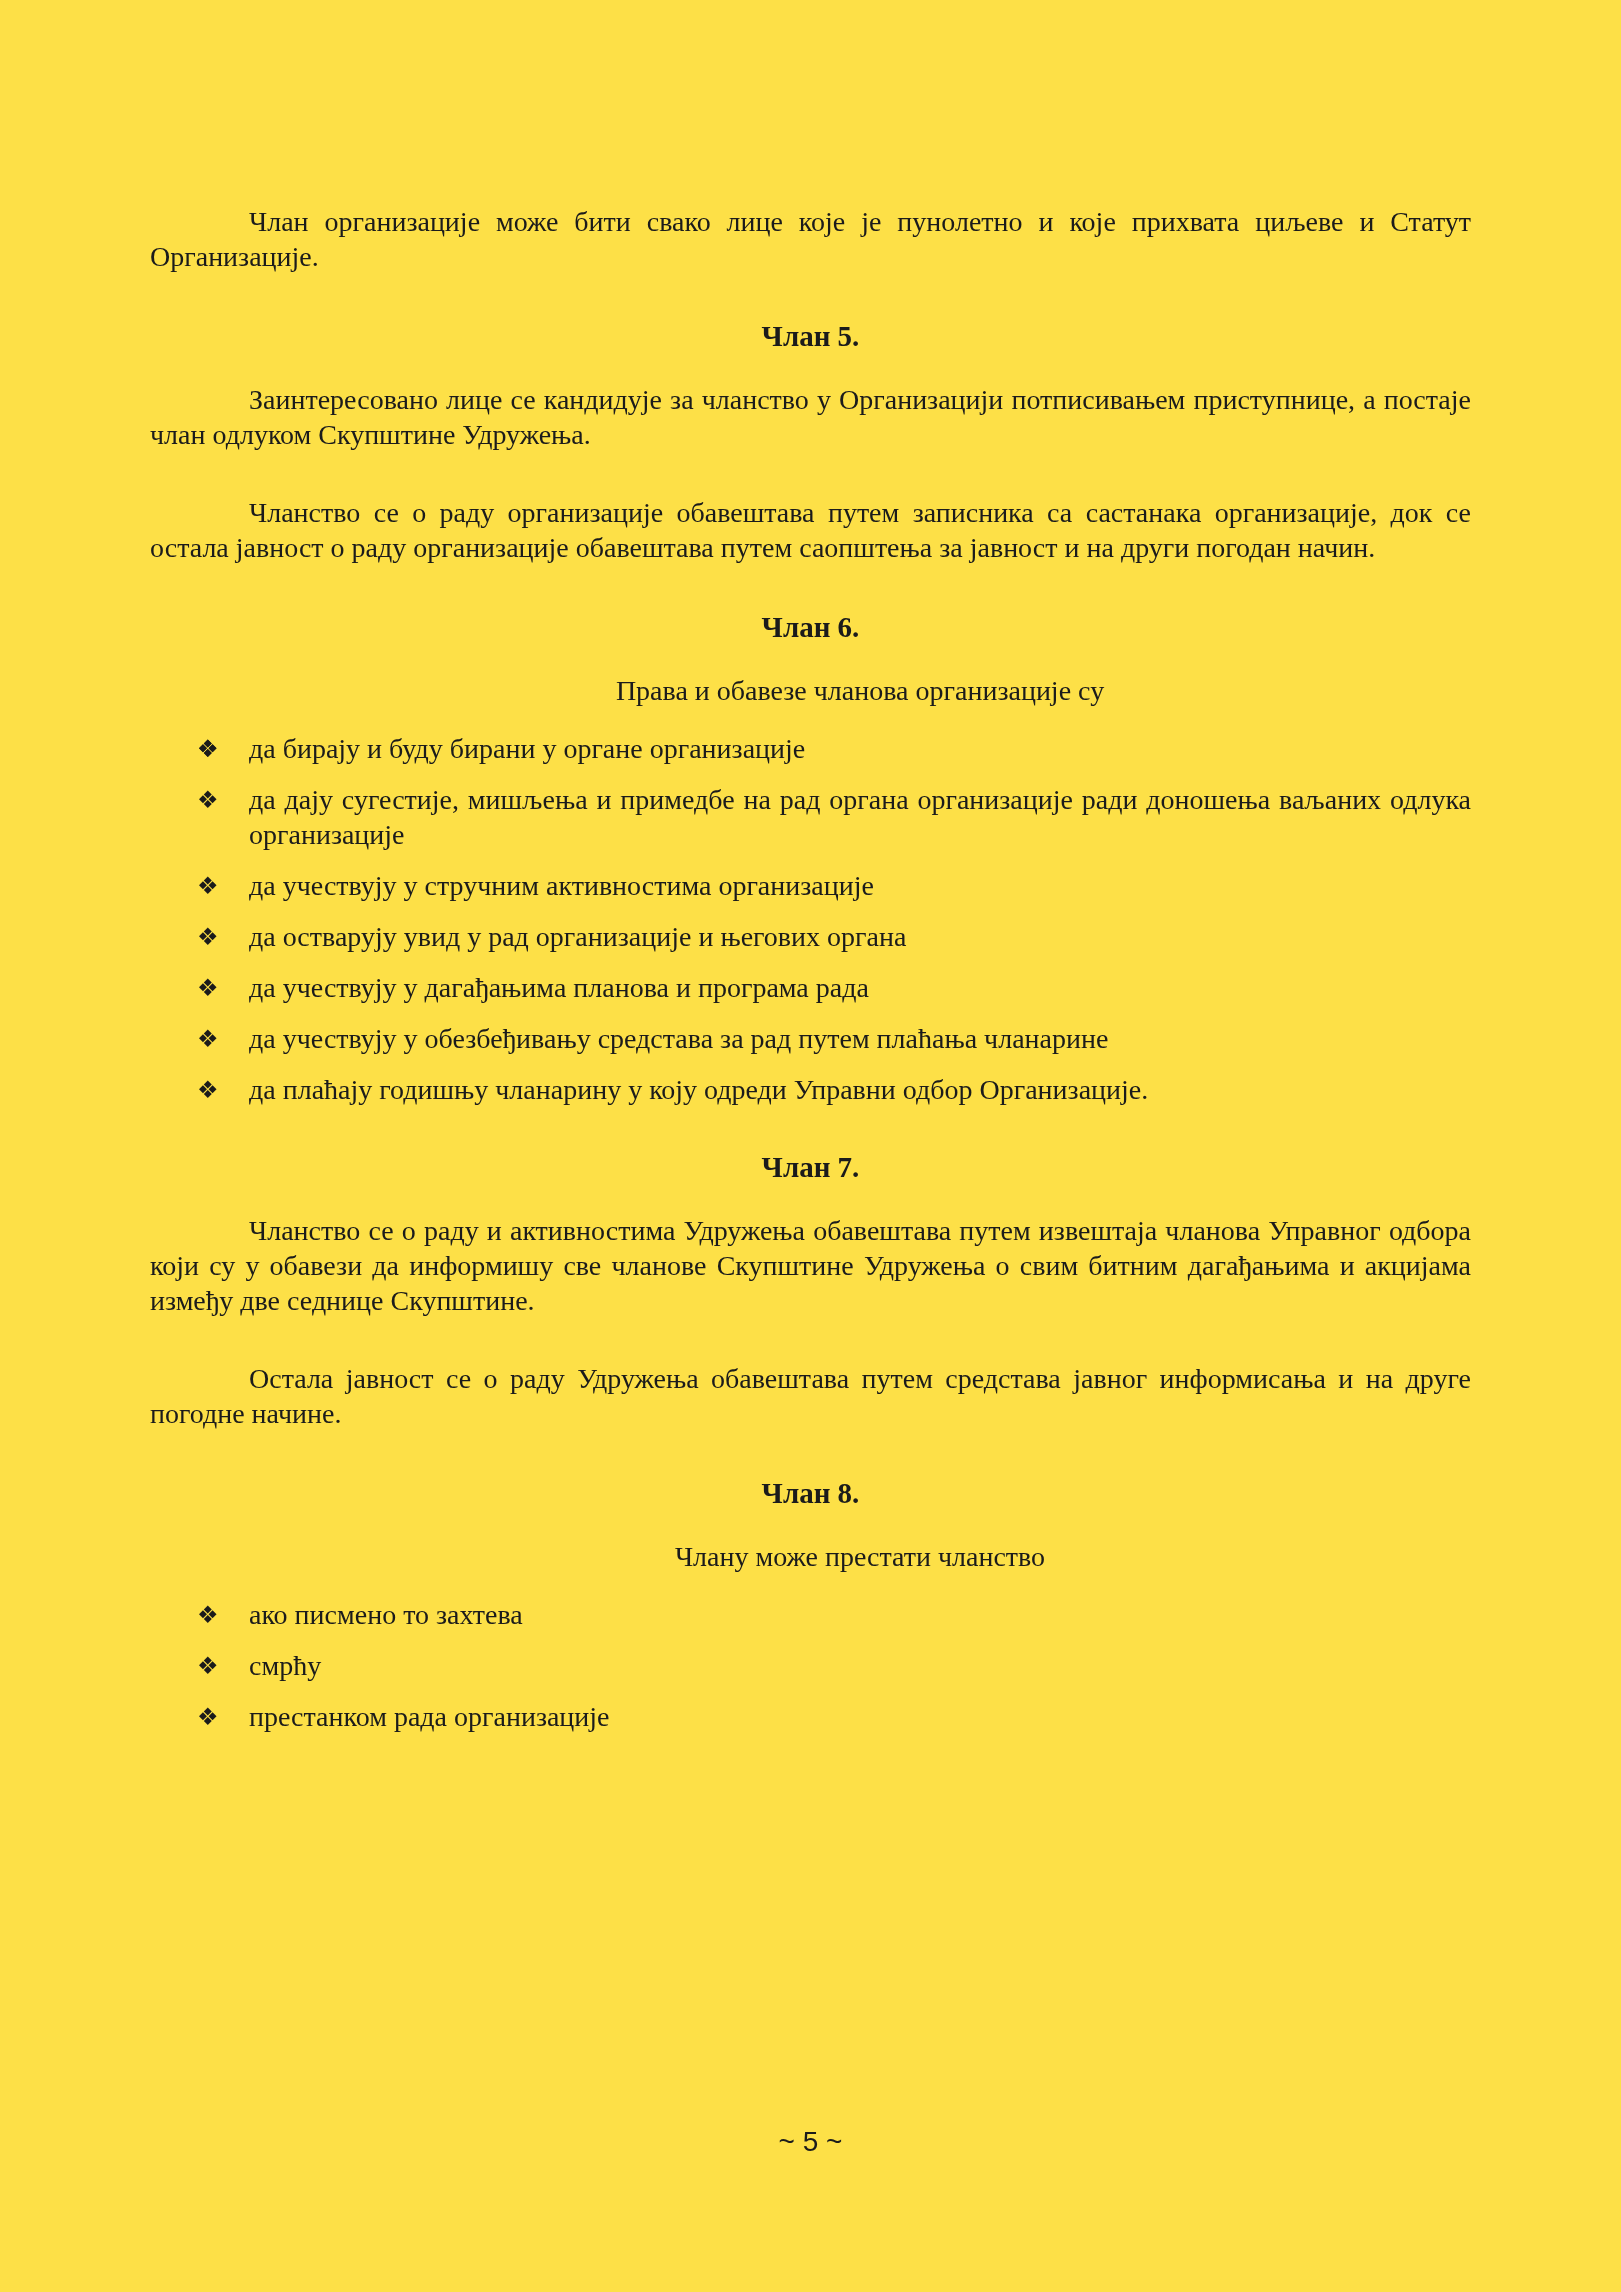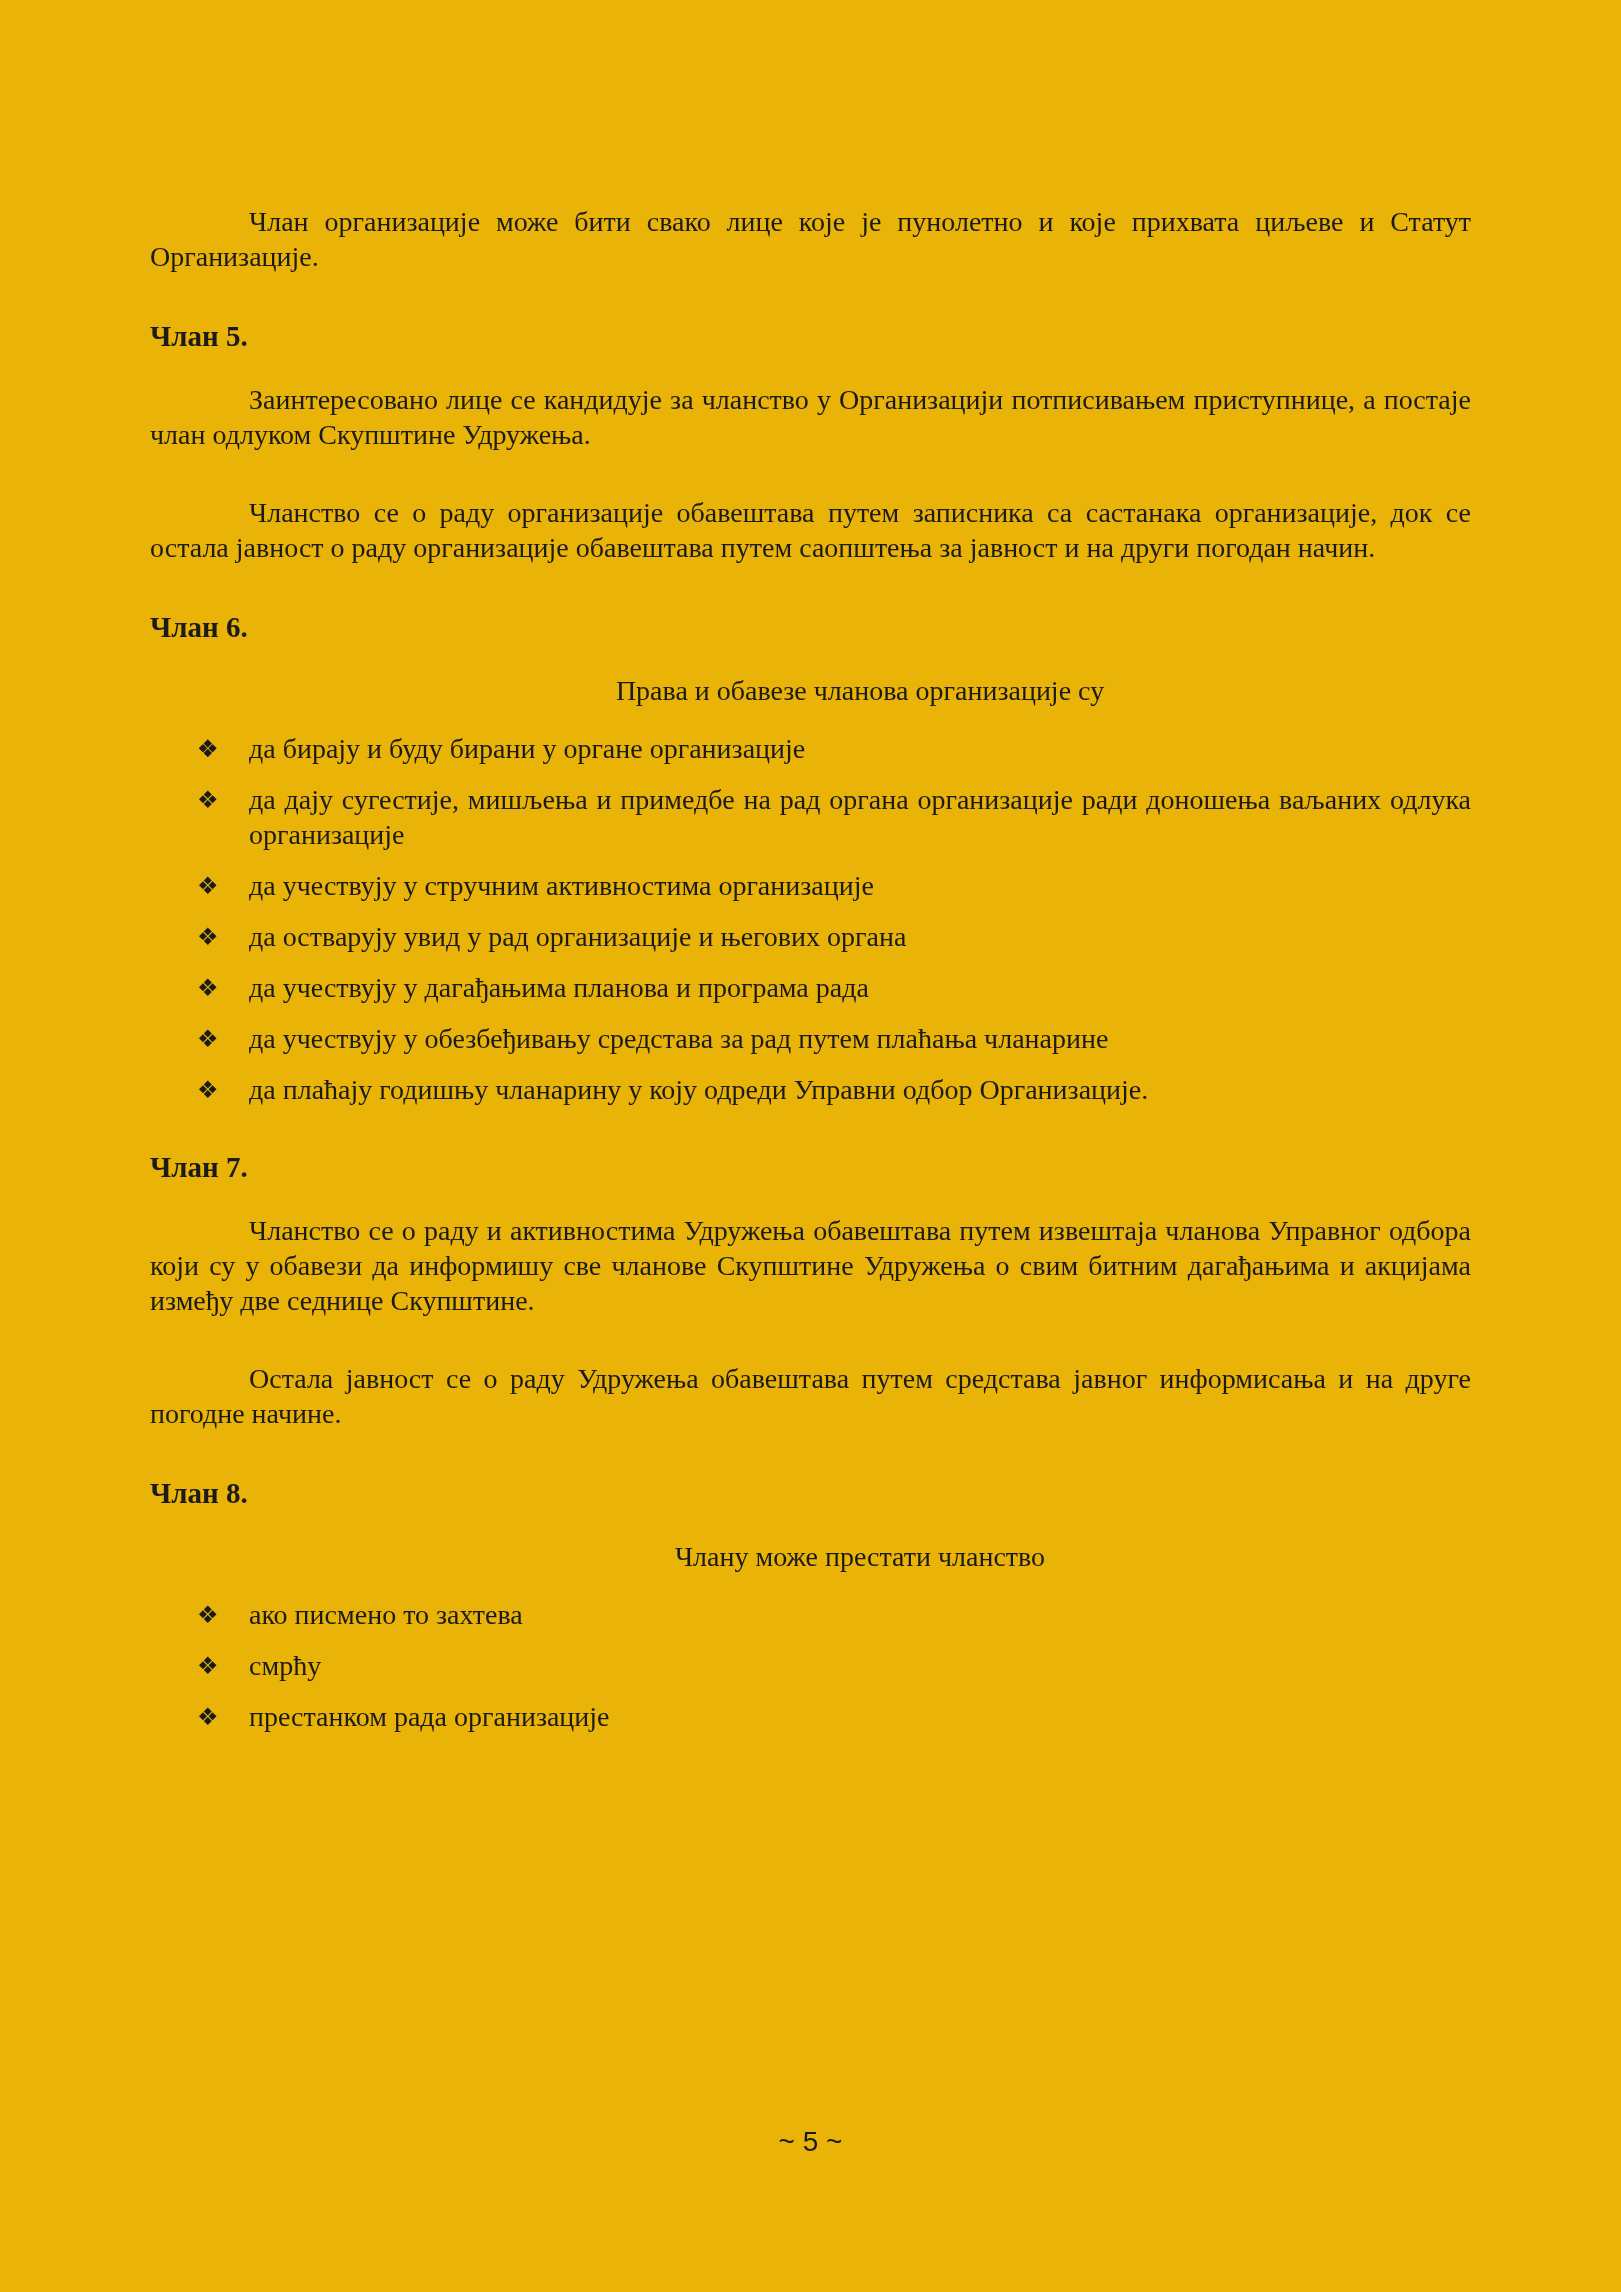--- a/index.html
+++ b/index.html
@@ -5,21 +5,21 @@
 <style>
   html, body {
     margin: 0;
     padding: 0;
     background: #ffffff;
   }
   .page {
     position: relative;
     width: 1621px;
     height: 2293px;
-    background: #eab308;
+    background: #fde047;
     overflow: hidden;
     font-family: "Liberation Serif", "DejaVu Serif", serif;
     color: #1b1b1b;
   }
   .content {
     position: absolute;
     left: 150px;
     top: 0;
     width: 1321px;
     padding-top: 204px;
@@ -32,20 +32,21 @@
     margin: 0 0 43px 0;
   }
   .para-lead {
     text-align: center;
     margin-bottom: 23px;
   }
   .clan-heading {
     font-size: 29px;
     line-height: 38px;
     font-weight: bold;
+    text-align: center;
     margin: 41px 0 27px 0;
   }
   .bullet-list {
     list-style: none;
     margin: 0 0 10.7px 0;
     padding: 0;
   }
   .bullet-item {
     position: relative;
     padding-left: 99px;

